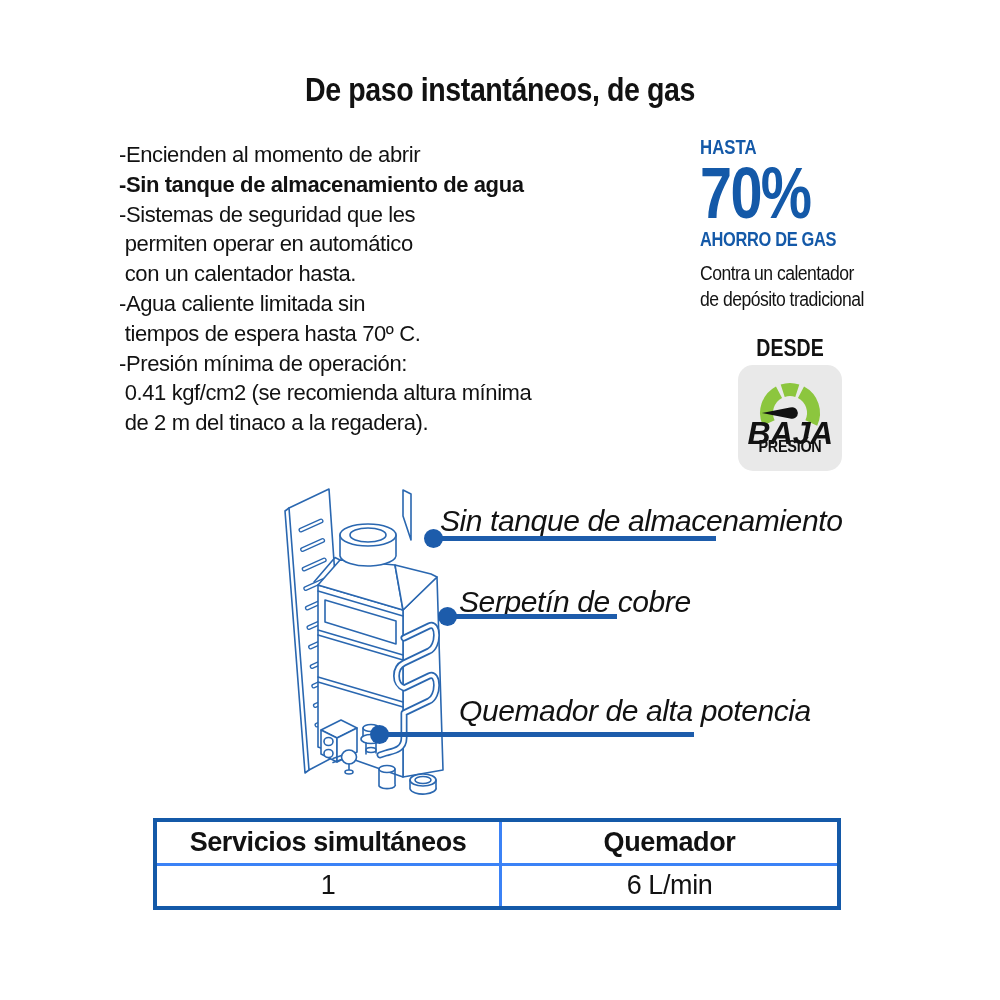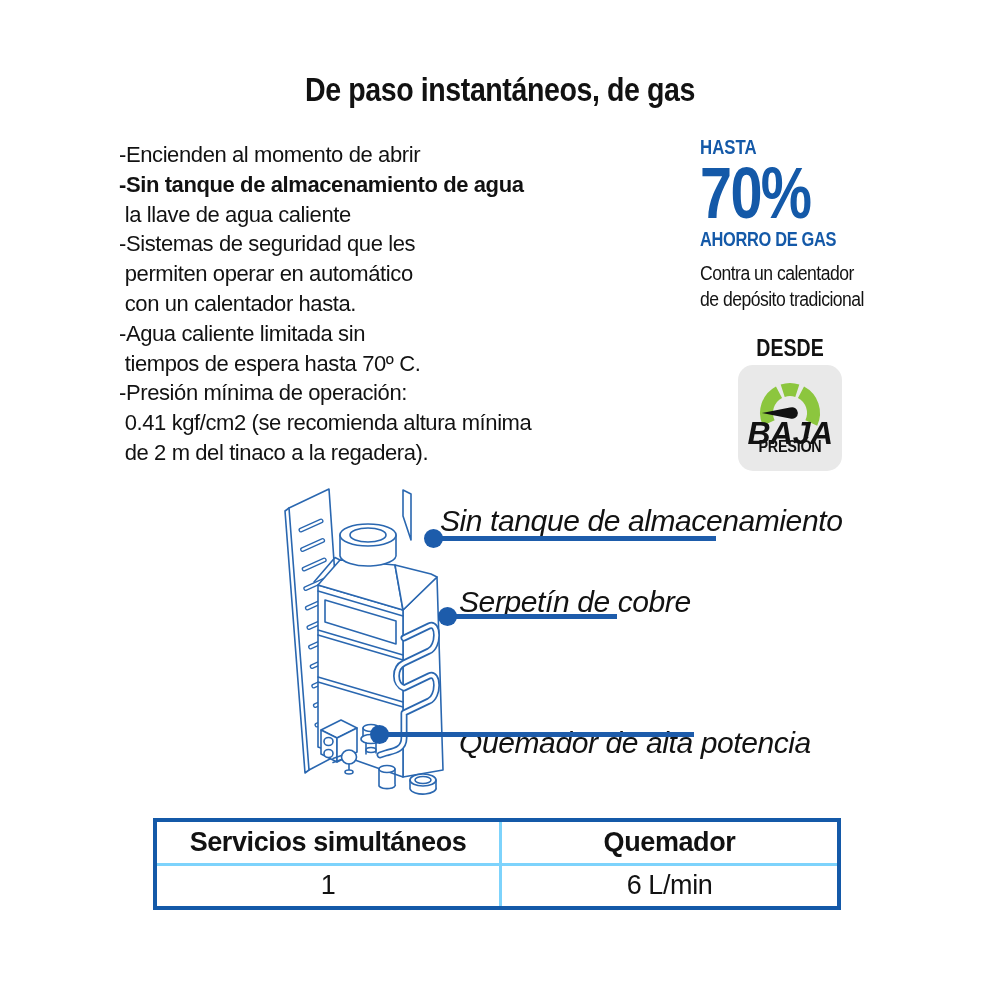--- a/index.html
+++ b/index.html
@@ -40,36 +40,35 @@
 
   
   .heater{position:absolute;left:283px;top:478px;}
   .callout-label{position:absolute;font-size:30px;letter-spacing:-0.4px;font-style:italic;}
   .callout-line{position:absolute;height:5px;background:#1d5cab;}
   .callout-dot{position:absolute;width:19px;height:19px;border-radius:50%;background:#1d5cab;}
 
   
   .spec-table{position:absolute;left:153px;top:818px;width:680px;height:84px;
               display:grid;grid-template-columns:342px 1fr;grid-template-rows:1fr 1fr;
-              gap:3px;background:#7dd3fc;border:4px solid #1459a8;}
+              gap:3px;background:#3b82f6;border:4px solid #1459a8;}
   .spec-table .cell{background:#fff;display:flex;align-items:center;justify-content:center;
                     font-size:27px;letter-spacing:-0.4px;}
   .spec-table .head{font-weight:bold;}
 </style>
 </head>
 <body>
 
 <div class="page">
 
   <div class="title">De paso instantáneos, de gas</div>
 
   <div class="features">
     <div class="fline">-Encienden al momento de abrir</div>
     <div class="fline bold">-Sin tanque de almacenamiento de agua</div>
-    <div class="fline"> la llave de agua caliente</div>
     <div class="fline">-Sistemas de seguridad que les</div>
     <div class="fline"> permiten operar en automático</div>
     <div class="fline"> con un calentador hasta.</div>
     <div class="fline">-Agua caliente limitada sin</div>
     <div class="fline"> tiempos de espera hasta 70º C.</div>
     <div class="fline">-Presión mínima de operación:</div>
     <div class="fline"> 0.41 kgf/cm2 (se recomienda altura mínima</div>
     <div class="fline"> de 2 m del tinaco a la regadera).</div>
   </div>
 
@@ -179,21 +178,21 @@
   </svg>
 
   <div class="callout-label" style="left:440px;top:504px;">Sin tanque de almacenamiento</div>
   <div class="callout-line" style="left:433px;top:536px;width:283px;"></div>
   <div class="callout-dot" style="left:424px;top:529px;"></div>
 
   <div class="callout-label" style="left:459px;top:585px;">Serpetín de cobre</div>
   <div class="callout-line" style="left:447px;top:614px;width:170px;"></div>
   <div class="callout-dot" style="left:438px;top:607px;"></div>
 
-  <div class="callout-label" style="left:459px;top:726px;">Quemador de alta potencia</div>
+  <div class="callout-label" style="left:459px;top:694px;">Quemador de alta potencia</div>
   <div class="callout-line" style="left:379px;top:732px;width:315px;"></div>
   <div class="callout-dot" style="left:370px;top:725px;"></div>
 
   <div class="spec-table">
     <div class="cell head">Servicios simultáneos</div>
     <div class="cell head">Quemador</div>
     <div class="cell">1</div>
     <div class="cell">6 L/min</div>
   </div>
 

